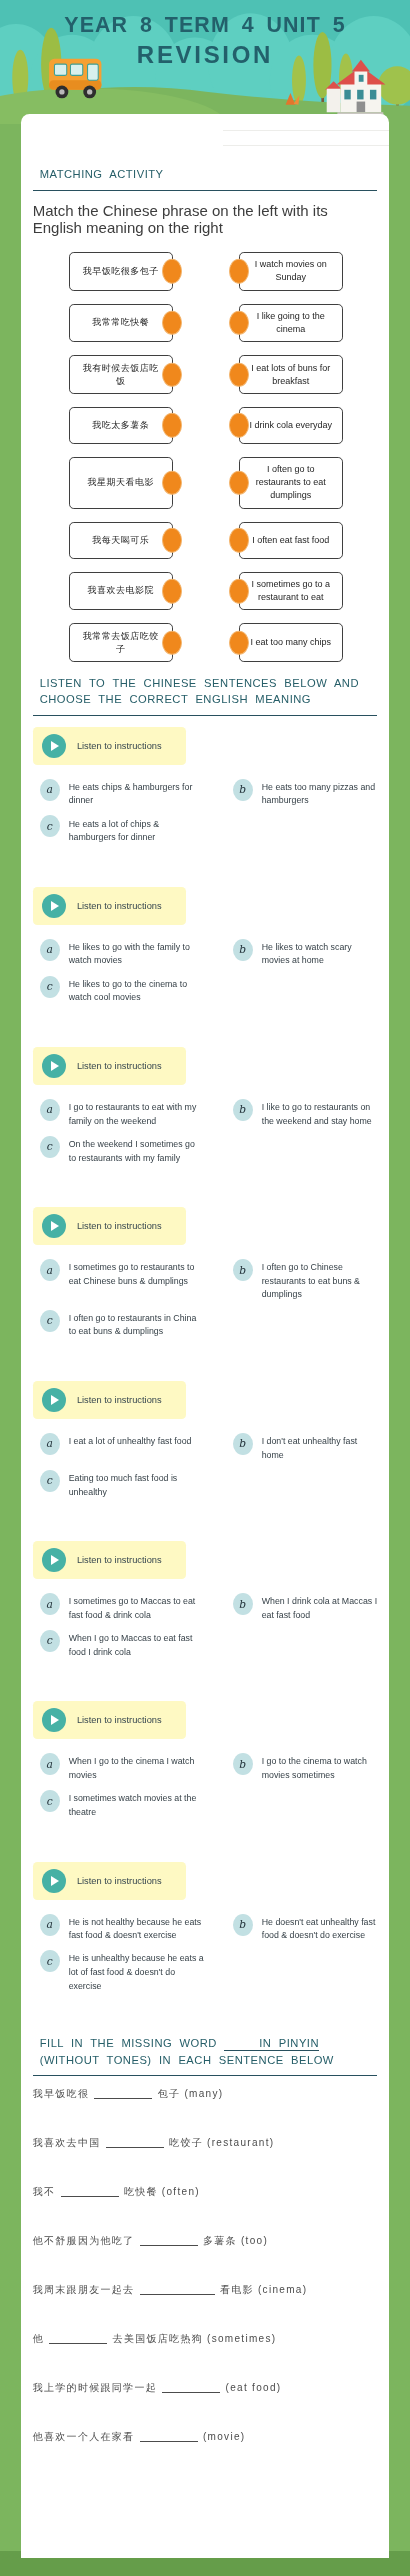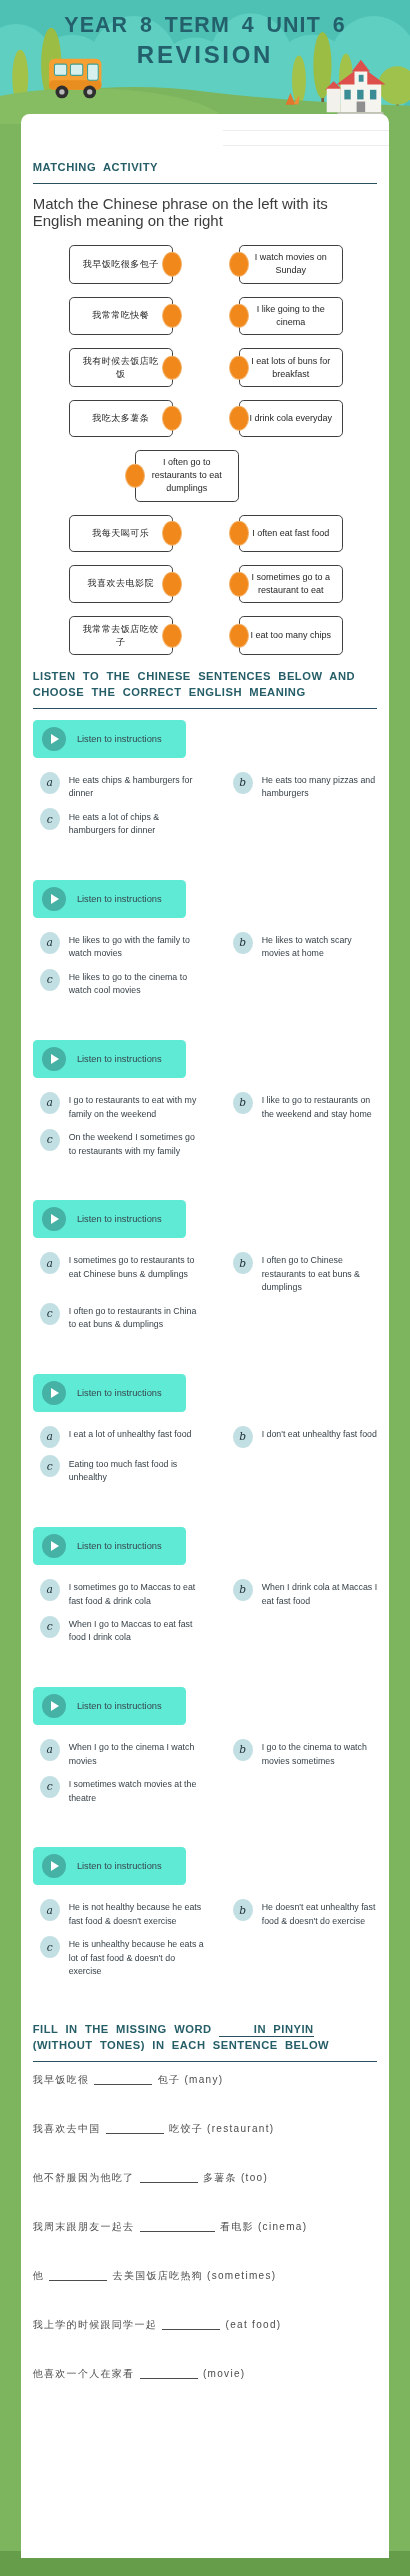--- a/index.html
+++ b/index.html
@@ -15,36 +15,36 @@
   .hero-title { position:absolute; top:14px; left:0; right:0; text-align:center;
     color:#23606b; font-weight:bold; line-height:1.1; }
   .hero-title .l1 { font-size:21.4px; letter-spacing:1.1px; word-spacing:4.8px; }
   .hero-title .l2 { font-size:24px; letter-spacing:2.7px; margin-top:4.3px; }
   
   .card { position:relative; width:368px; height:2444px; margin:-9.6px auto 0;
     background:#ffffff; border-radius:8.5px 8.5px 0 0; padding:45px 11.7px 21.4px; overflow:hidden; }
   .card::before { content:""; position:absolute; top:16px; left:55%; right:0; height:0.5px;
     background:#ededea; box-shadow:0 15px 0 #ededea; }
   h2.section { font-size:11.2px; color:#265e68; letter-spacing:0.5px; word-spacing:3.7px;
-    margin:0; font-weight:bold; max-width:350px; line-height:1.45; }
+    margin:7px; font-weight:normal; max-width:350px; line-height:1.45; }
   .rule { border-top:1.1px solid #28505e; margin:7.5px 0 10.7px; }
   .instruction { font-size:15px; color:#3d3d3d; margin:0 0 16px; }
   
   .match-row { display:flex; margin-left:36px; margin-bottom:13px; }
   .match-box { position:relative; width:104px; min-height:37px; border:0.9px solid #3f3f3f;
     border-radius:4.8px; display:flex; align-items:center; justify-content:center; text-align:center;
     padding:5.3px 8.5px; font-size:9px; color:#1f1f1f; background:#fff; }
   .match-box.cn { word-break:break-all; letter-spacing:0.5px; }
   .match-box.en { margin-left:66px; line-height:1.45; }
   .dot { position:absolute; top:50%; width:20px; height:24.6px; border-radius:50%;
     background:#f0881c; border:1.6px solid #f3b670; transform:translateY(-50%); z-index:2; }
   .dot.r { right:-10.7px; } .dot.l { left:-10.7px; }
   
   .listening-head { margin-top:21.4px; }
-  .player { width:153px; height:38px; background:#5eead4; border-radius:4.3px;
+  .player { width:153px; height:38px; background:#fef9c3; border-radius:4.3px;
     display:flex; align-items:center; padding-left:9px; margin-bottom:14px; }
   .play-btn { width:24px; height:24px; border-radius:50%; background:#46b1a5; flex:none;
     display:flex; align-items:center; justify-content:center; cursor:pointer; }
   .play-tri { width:0; height:0; border-top:5.3px solid transparent;
     border-bottom:5.3px solid transparent; border-left:8px solid #ffffff; margin-left:2.1px; }
   .play-label { margin-left:11.2px; font-size:9.3px; color:#37474f; }
   .question { margin-bottom:42px; }
   .opts { display:flex; padding-left:7px; margin-bottom:7.5px; }
   .opt { display:flex; }
   .opt.colA { width:193px; flex:none; }
@@ -116,21 +116,21 @@
       <rect x="81" y="56" width="12" height="18" fill="#3b8d95"></rect>
       <rect x="56" y="78" width="16" height="20" fill="#8f8f8f"></rect>
       <rect x="20" y="98" width="86" height="5" fill="#c9c6c0"></rect>
     </g>
     <g transform="translate(535,170)">
       <polygon points="0,26 18,26 9,4" fill="#e2762c"></polygon>
       <polygon points="15,24 26,8 24,26" fill="#ef8c3a"></polygon>
     </g>
   </svg>
   <div class="hero-title">
-    <div class="l1">YEAR 8 TERM 4 UNIT 6</div>
+    <div class="l1">YEAR 8 TERM 4 UNIT 5</div>
     <div class="l2">REVISION</div>
   </div>
 </div>
 
 <main class="card">
 
   <section>
     <h2 class="section">MATCHING ACTIVITY</h2>
     <div class="rule"></div>
     <p class="instruction">Match the Chinese phrase on the left with its English meaning on the right</p>
@@ -169,20 +169,24 @@
       <div class="match-box cn">
         <span>我吃太多薯条</span>
         <span class="dot r"></span>
       </div>
       <div class="match-box en">
         <span class="dot l"></span>
         <span>I drink cola everyday</span>
       </div>
     </div>
     <div class="match-row">
+      <div class="match-box cn">
+        <span>我星期天看电影</span>
+        <span class="dot r"></span>
+      </div>
       <div class="match-box en">
         <span class="dot l"></span>
         <span>I often go to restaurants to eat dumplings</span>
       </div>
     </div>
     <div class="match-row">
       <div class="match-box cn">
         <span>我每天喝可乐</span>
         <span class="dot r"></span>
       </div>
@@ -324,21 +328,21 @@
           </span>
         <span class="play-label">Listen to instructions</span>
       </div>
       <div class="opts">
         <div class="opt colA">
           <span class="badge">a</span>
           <span class="opt-text">I eat a lot of unhealthy fast food</span>
         </div>
         <div class="opt colB">
           <span class="badge">b</span>
-          <span class="opt-text">I don't eat unhealthy fast food</span>
+          <span class="opt-text">I don't eat unhealthy fast home</span>
         </div>
       </div>
       <div class="opts">
         <div class="opt colA">
           <span class="badge">c</span>
           <span class="opt-text">Eating too much fast food is unhealthy</span>
         </div>
       </div>
     </div>
 
@@ -417,20 +421,21 @@
       </div>
     </div>
   </section>
 
   <section>
     <h2 class="section fillin-head"><span>FILL IN THE MISSING WORD </span><span class="u-part">IN PINYIN </span><span>(WITHOUT TONES) IN EACH SENTENCE BELOW</span></h2>
     <div class="rule"></div>
 
     <p class="fill-sentence"><span>我早饭吃很</span><span class="blank"></span><span>包子 (many)</span></p>
     <p class="fill-sentence"><span>我喜欢去中国</span><span class="blank"></span><span>吃饺子 (restaurant)</span></p>
+    <p class="fill-sentence"><span>我不</span><span class="blank"></span><span>吃快餐  (often)</span></p>
     <p class="fill-sentence"><span>他不舒服因为他吃了</span><span class="blank"></span><span>多薯条  (too)</span></p>
     <p class="fill-sentence"><span>我周末跟朋友一起去</span><span class="blank" style="width:75px"></span><span>看电影  (cinema)</span></p>
     <p class="fill-sentence"><span>他</span><span class="blank"></span><span>去美国饭店吃热狗  (sometimes)</span></p>
     <p class="fill-sentence"><span>我上学的时候跟同学一起</span><span class="blank"></span><span>(eat food)</span></p>
     <p class="fill-sentence"><span>他喜欢一个人在家看</span><span class="blank"></span><span>(movie)</span></p>
   </section>
 
 </main>
 
 

